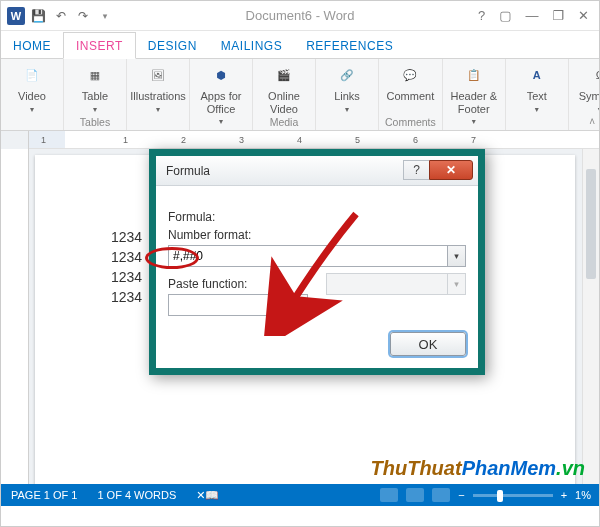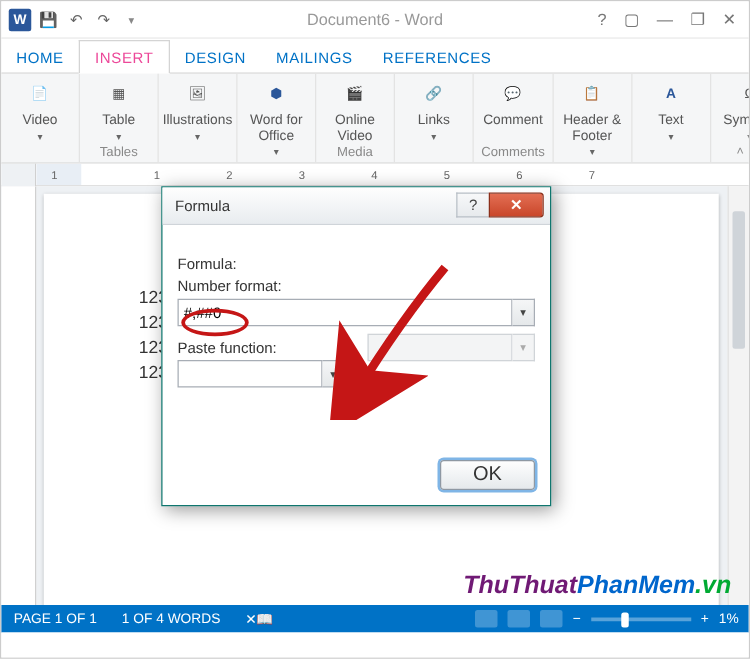--- a/index.html
+++ b/index.html
@@ -34,39 +34,39 @@
   .cellnums { position:absolute; left:76px; top:72px; font-size:14px; color:#333; line-height:20px;}
   .scrollbar-v { position:absolute; right:0; top:148px; bottom:42px; width:17px; background:#f3f3f3; border-left:1px solid #e0e0e0;}
   .thumb { position:absolute; top:20px; left:3px; right:3px; height:110px; background:#cfd4d9; border-radius:2px;}
   .statusbar { position:absolute; left:0; right:0; bottom:20px; height:22px; background:#0072c6; color:#fff; display:flex; align-items:center; font-size:11px;}
   .statusbar .seg { padding:0 10px;}
   .status-right { margin-left:auto; display:flex; align-items:center; gap:8px; padding-right:8px;}
   .viewbtn { width:18px; height:14px; display:inline-block; background:rgba(255,255,255,0.25); border-radius:2px;}
   .zslider { width:80px; height:3px; background:rgba(255,255,255,0.35); position:relative;}
   .zslider::before { content:""; position:absolute; left:30%; top:-4px; width:6px; height:12px; background:#fff; border-radius:2px;}
   .watermark { position:absolute; right:14px; bottom:46px; font-size:20px; font-weight:bold; font-style:italic; font-family: Arial, sans-serif;}
-  .wm1{color:#701a75;} .wm2{color:#0066cc;} .wm3{color:#00aa33;}
+  .wm1{color:#a16207;} .wm2{color:#0066cc;} .wm3{color:#00aa33;}
   
-  .dlg-shadow { position:absolute; left:128px; top:148px; width:312px; background:#fff; border:1px solid #0f766e; box-shadow:3px 3px 14px rgba(0,0,0,0.4); z-index:50; font-size:12px;}
+  .dlg-shadow { position:absolute; left:148px; top:148px; width:336px; background:#fff; border:7px solid #0f766e; box-shadow:3px 3px 14px rgba(0,0,0,0.4); z-index:50; font-size:12px;}
   .dlg-title { height:30px; background:linear-gradient(#fefefe,#e8ecef); display:flex; align-items:center; padding-left:10px; color:#333; position:relative; border-bottom:1px solid #cfd4d9;}
   .dlg-ctrls { position:absolute; right:5px; top:4px; display:flex;}
   .dlg-help { width:26px; height:20px; background:linear-gradient(#f7f8f9,#e7eaed); border:1px solid #b7bec5; display:flex;align-items:center;justify-content:center; font-size:12px; color:#444; border-right:none; }
   .dlg-close { width:44px; height:20px; background:linear-gradient(#e36f54,#c9462a); border:1px solid #8a2f1a; color:#fff; display:flex;align-items:center;justify-content:center; font-weight:bold; font-size:12px; border-radius:0 3px 3px 0;}
   .dlg-body { padding:20px 12px 12px;}
   .fldlabel { margin:4px 0 3px; color:#333; text-decoration:underline; text-decoration-color:transparent;}
   .txtbox { width:100%; height:22px; border:1px solid #a7adb5; padding:2px 4px; font-size:12px; background:#fff;}
   .combo-row { display:flex; }
   .combo-row .txtbox { flex:1;}
   .combo-btn { width:18px; height:22px; border:1px solid #a7adb5; border-left:none; background:linear-gradient(#f5f6f7,#e5e8ea); display:flex; align-items:center; justify-content:center; font-size:9px; color:#444;}
   .row2 { display:flex; gap:18px; margin-top:6px;}
   .col { flex:1;}
   .col.dis .fldlabel,.col.dis .txtbox,.col.dis .combo-btn{ color:#aaa;}
   .col.dis .txtbox,.col.dis .combo-btn{ background:#f3f4f5; border-color:#d0d4d8;}
   .dlg-btns { display:flex; justify-content:flex-end; gap:8px; margin-top:16px;}
-  .btn { min-width:76px; height:24px; border:1px solid #8e98a3; background:linear-gradient(#fefefe,#e5e9ec); font-size:16px; display:flex; align-items:center; justify-content:center; border-radius:3px;margin-top:42px;}
+  .btn { min-width:76px; height:24px; border:1px solid #8e98a3; background:linear-gradient(#fefefe,#e5e9ec); font-size:13px; display:flex; align-items:center; justify-content:center; border-radius:3px;}
   .btn.primary { box-shadow:0 0 0 2px #7fb5e6;}
   
   .ellipse { position:absolute; border:3px solid #c51616; border-radius:50%; z-index:60; pointer-events:none;}
   .arrow { position:absolute; z-index:60; pointer-events:none;}
 </style>
 </head>
 <body>
 
 <div class="titlebar">
   <div class="qat">
@@ -120,21 +120,21 @@
           <span class="gl">🖼</span>
           <span>Illustrations</span>
         </div>
   </div>
       <div class="grp-label">&nbsp;</div>
     </div>
   <div class="group">
       <div class="grp-body">
     <div class="big-btn drop">
           <span class="gl" style="color:#2b579a;">⬢</span>
-          <span style="white-space:pre-line;">Word for
+          <span style="white-space:pre-line;">Apps for
 Office</span>
         </div>
   </div>
       <div class="grp-label">&nbsp;</div>
     </div>
   <div class="group">
       <div class="grp-body">
     <div class="big-btn">
           <span class="gl">🎬</span>
           <span style="white-space:pre-line;">Online

